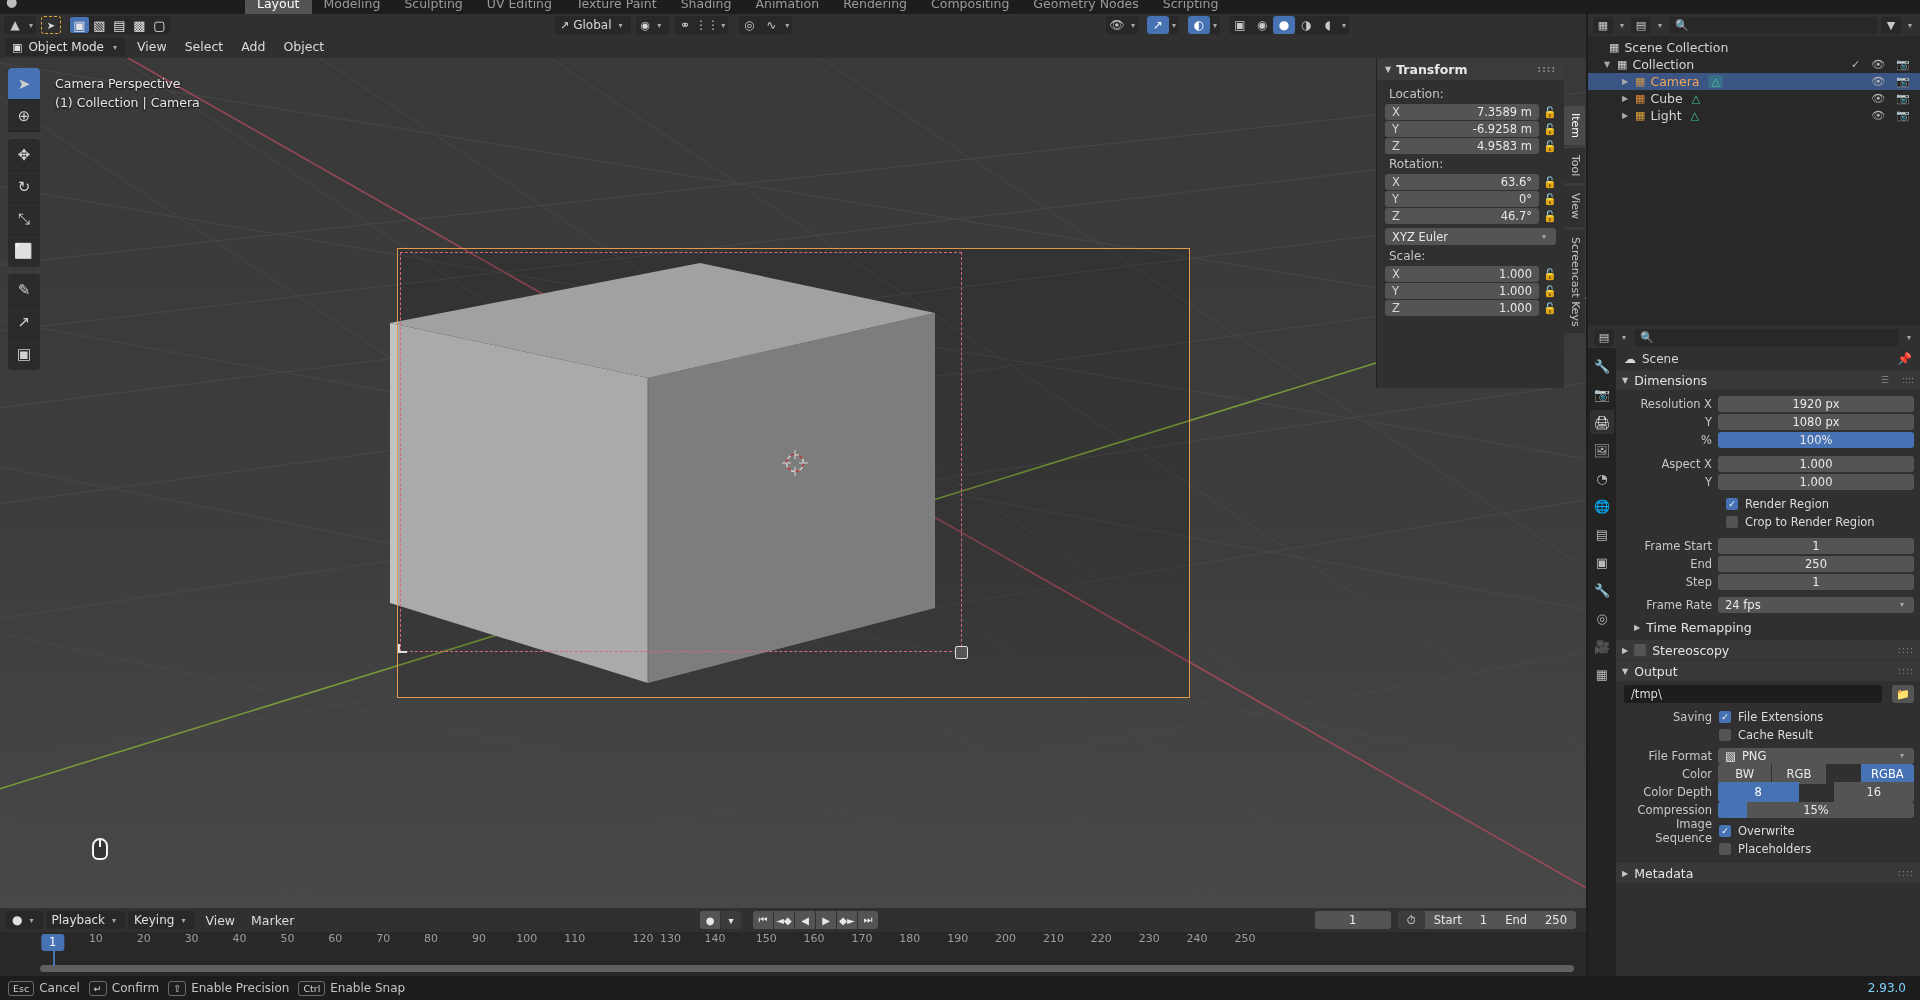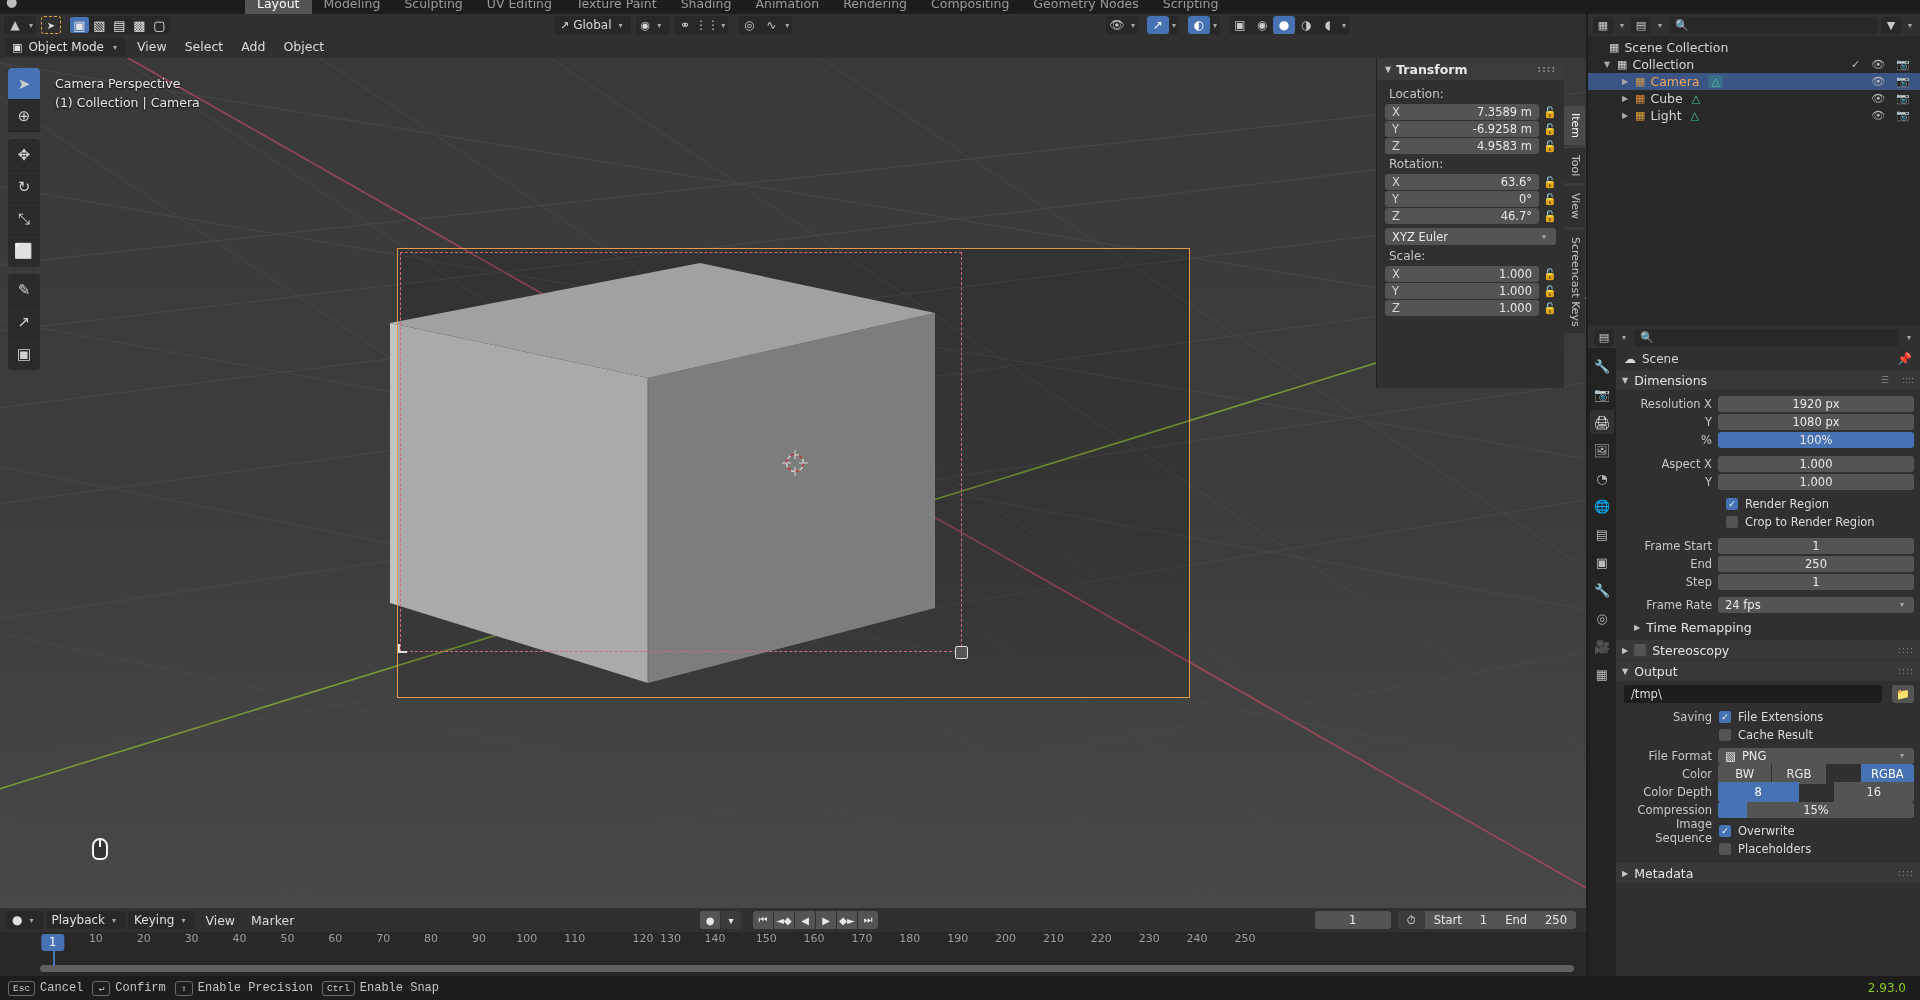--- a/index.html
+++ b/index.html
@@ -262,21 +262,21 @@
   .statusbar {
     position: absolute; left: 0; top: 976px; width: 1920px; height: 24px;
     background: #1d1d1d; display: flex; align-items: center; padding-left: 8px; gap: 7px;
     font-size: 12px; color: #c4c4c4;
   }
   .key {
     border: 1px solid #6a6a6a; border-radius: 3px; padding: 0px 4px; font-size: 9.5px;
     color: #cfcfcf; line-height: 13px; min-width: 18px; text-align: center;
   }
   .statusitem { display: flex; align-items: center; gap: 5px; margin-right: 9px; }
-  .version { position: absolute; right: 14px; font-size: 12px; color: #84cc16; }
+  .version { position: absolute; right: 14px; font-size: 12px; color: #7dd3fc; }
 </style>
 </head>
 <body>
 
 <div id="app">
 
   <div class="topbar">
     <span class="topbar-icon">●</span>
     <div class="topbar-tabs" id="wstabs">
         <div class="wtab active">Layout</div>
@@ -904,21 +904,21 @@
       <div class="tickgroup" style="left: 1053.48px;">210</div>
       <div class="tickgroup" style="left: 1101.36px;">220</div>
       <div class="tickgroup" style="left: 1149.24px;">230</div>
       <div class="tickgroup" style="left: 1197.12px;">240</div>
       <div class="tickgroup" style="left: 1245px;">250</div>
       <div class="tl-current" style="left: 52.788px;">1</div>
       <div class="tl-playhead" style="left: 52.788px;"></div>
     </div>
 
   <div class="statusbar">
-    <div id="statusitems" style="display:flex;align-items:flex-start;font-family:Liberation Mono, monospace;">
+    <div id="statusitems" style="display:flex;align-items:flex-start;">
         <div class="statusitem">
           <span class="key">Esc</span>
           <span>Cancel</span>
         </div>
         <div class="statusitem">
           <span class="key">↵</span>
           <span>Confirm</span>
         </div>
         <div class="statusitem">
           <span class="key">⇧</span>

